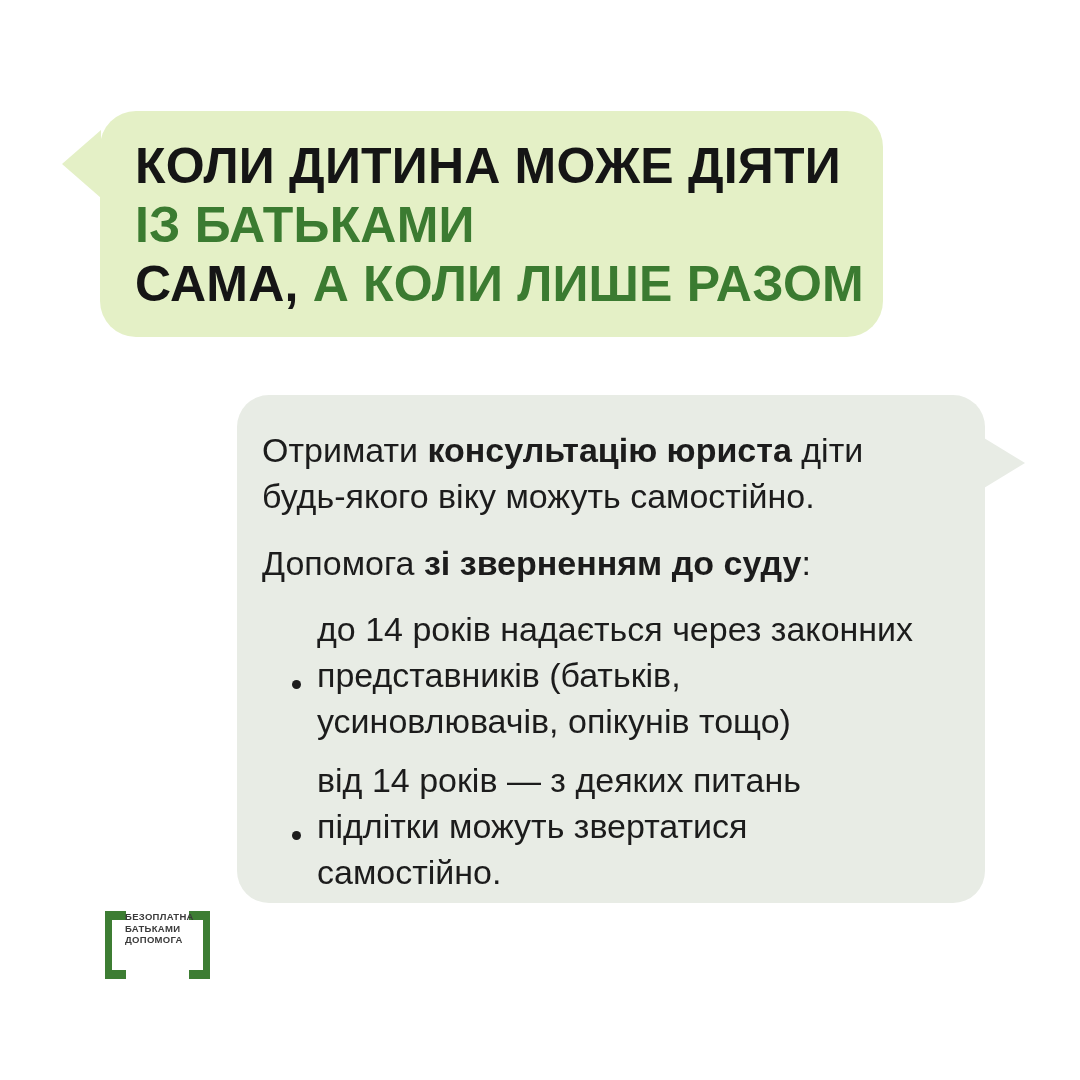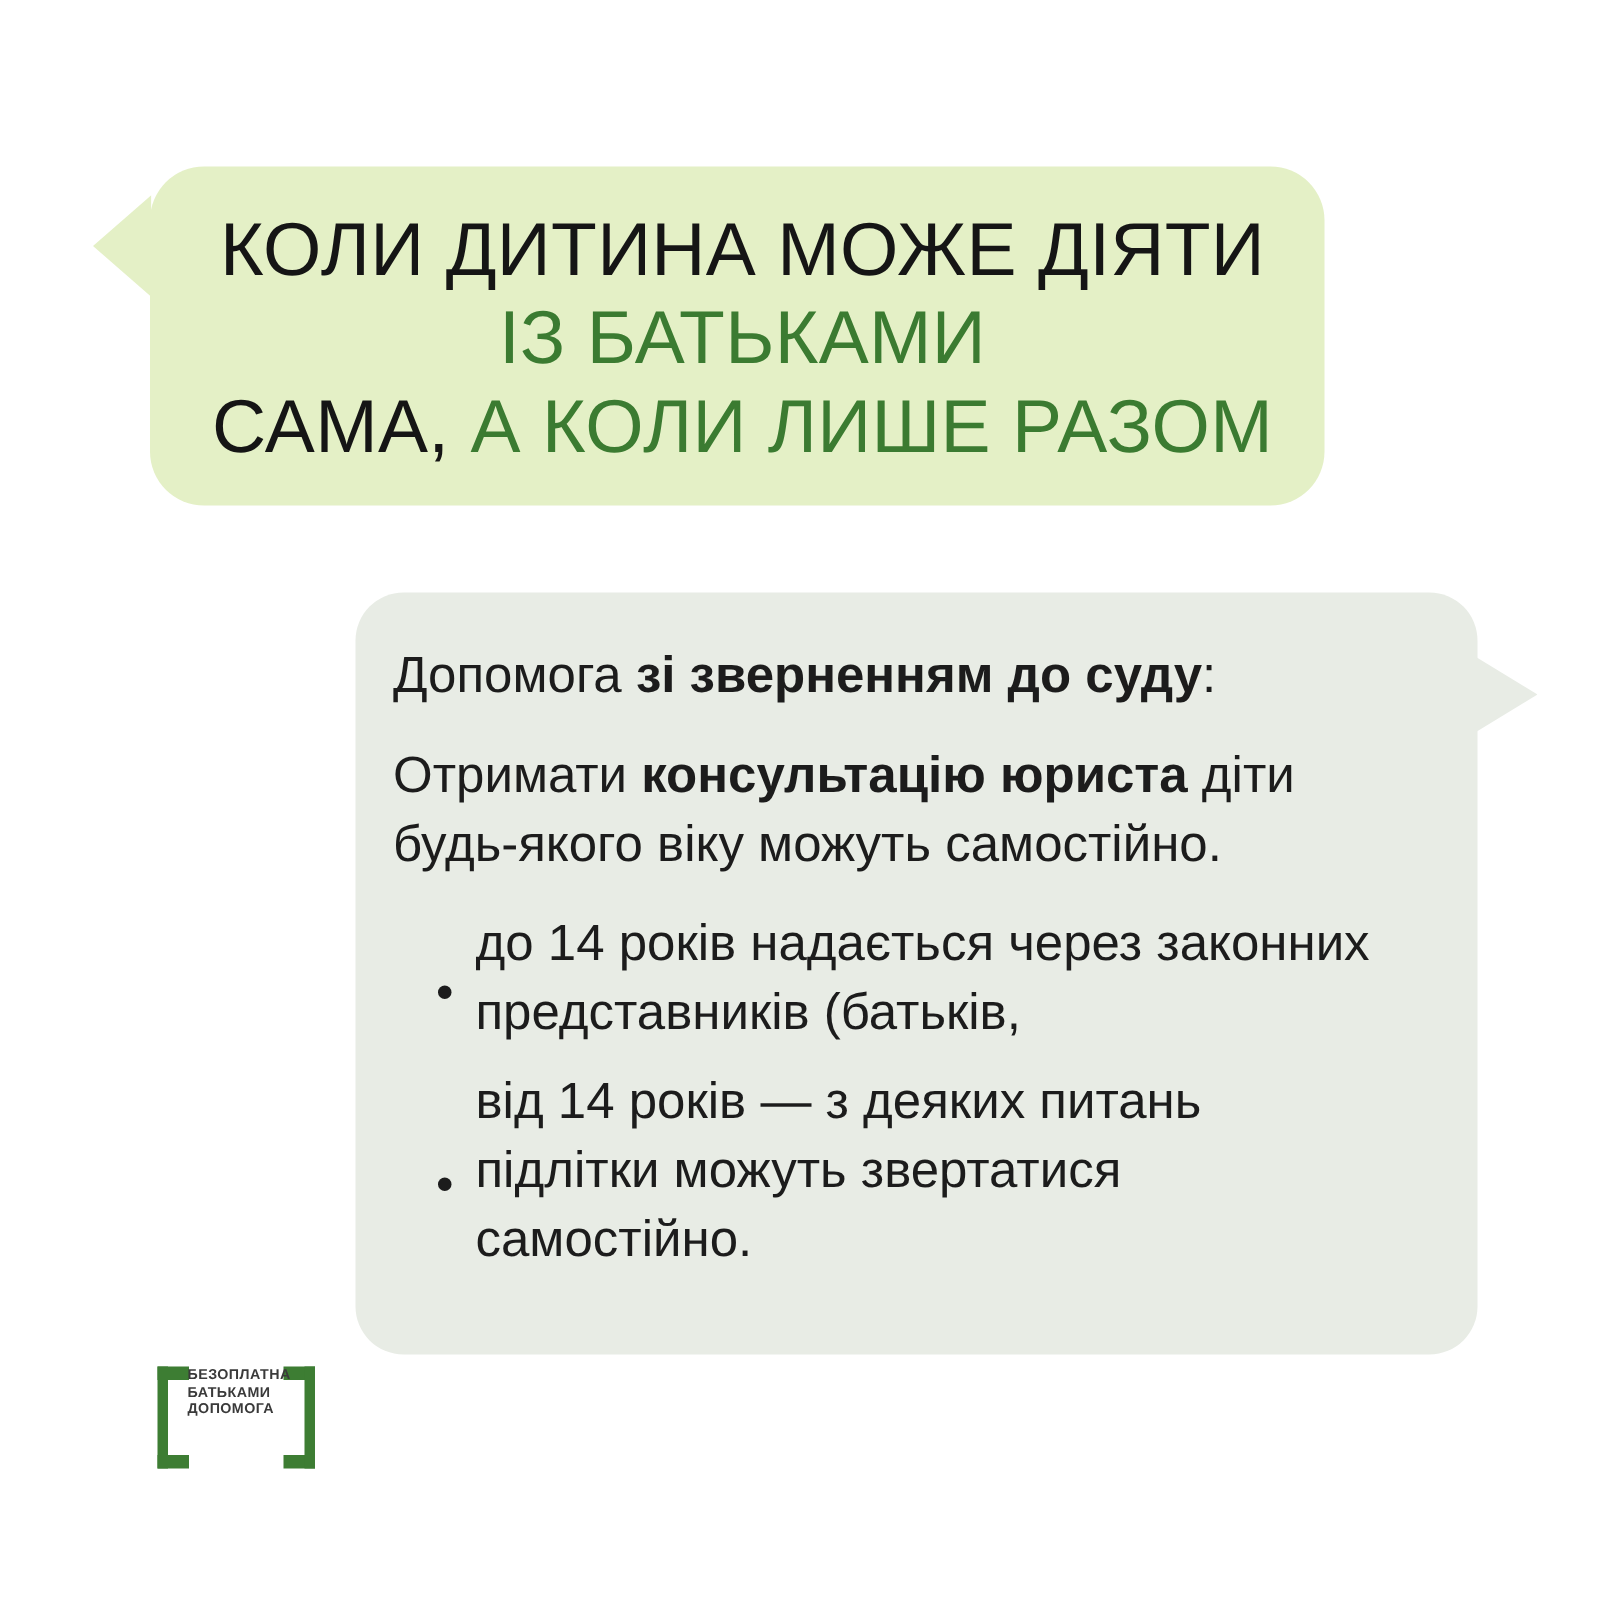--- a/index.html
+++ b/index.html
@@ -25,26 +25,25 @@
   .title-tail {
     position: absolute;
     left: -38px; top: 19px;
     width: 39px; height: 68px;
     background: #e4f0c6;
     clip-path: polygon(100% 0, 0 50%, 100% 100%);
   }
   .title-text { margin: 0; }
   .t-line {
     font-size: 50px;
-    font-weight: normal;
+    font-weight: bold;
     line-height: 59px;
     letter-spacing: 0.2px;
     color: #151515;
     white-space: nowrap;
-    text-align: center;
   }
   .t-green { color: #3b7b31; }
 
   
   .body-bubble {
     position: absolute;
     left: 237px; top: 395px;
     width: 748px; height: 508px;
     background: #e8ece5;
     border-radius: 32px;
@@ -114,34 +113,35 @@
     <h1 class="title-text">
       <div class="t-line"><span>КОЛИ ДИТИНА МОЖЕ ДІЯТИ</span></div>
       <div class="t-line"><span class="t-green">ІЗ БАТЬКАМИ</span></div>
       <div class="t-line"><span>САМА, </span><span class="t-green">А КОЛИ ЛИШЕ РАЗОМ</span></div>
     </h1>
   </div>
 
   <div class="body-bubble">
     <div class="body-tail"></div>
 
-    <p class="para"><span>Допомога </span><b>зі зверненням до суду</b><span>:</span></p>
-
     <p class="para">
       <span><span>Отримати </span><b>консультацію юриста</b><span> діти</span></span><br>
       <span>будь-якого віку можуть самостійно.</span>
     </p>
+
+    <p class="para"><span>Допомога </span><b>зі зверненням до суду</b><span>:</span></p>
 
     <div class="bullets">
 
       <div class="bullet-item">
         <span class="bullet-dot"></span>
         <div class="bullet-text">
           <div>до 14 років надається через законних</div>
           <div>представників (батьків,</div>
+          <div>усиновлювачів, опікунів тощо)</div>
         </div>
       </div>
 
       <div class="bullet-item">
         <span class="bullet-dot"></span>
         <div class="bullet-text">
           <div>від 14 років — з деяких питань</div>
           <div>підлітки можуть звертатися</div>
           <div>самостійно.</div>
         </div>

